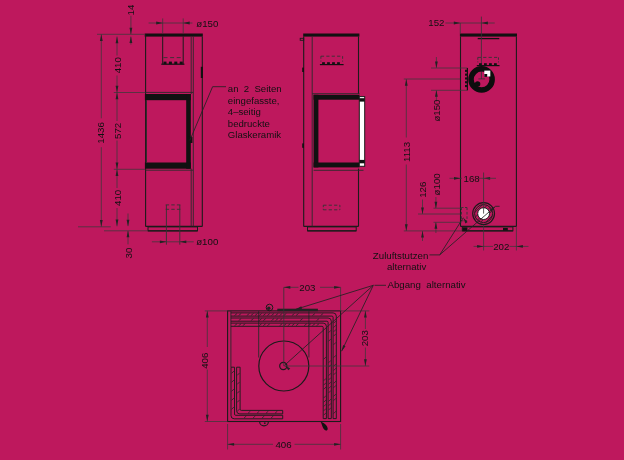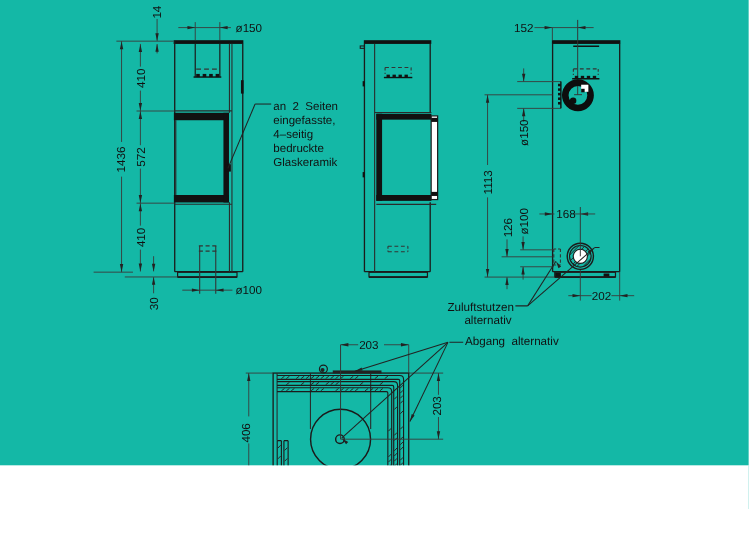--- a/index.html
+++ b/index.html
@@ -1,16 +1,16 @@
 <!DOCTYPE html>
 <html><head>
 <meta charset="utf-8">
 <style>
 html,body{margin:0;padding:0;background:#fff;}
-#c{position:relative;width:624px;height:388px;background:#14b8a6;overflow:hidden;}
+#c{position:relative;width:624px;height:460px;background:#be185d;overflow:hidden;}
 text{font-family:"Liberation Sans",sans-serif;}
 </style>
 </head>
 <body>
 <div id="c">
 <svg width="624" height="460" viewBox="0 0 624 460">
 <rect x="144.7" y="33.5" width="58.10000000000002" height="3.1" fill="#111"></rect>
 <line x1="145.6" y1="34.3" x2="145.6" y2="226.4" stroke="#1b1b1b" stroke-width="1.1"></line>
 <line x1="202.3" y1="36.4" x2="202.3" y2="226.4" stroke="#1b1b1b" stroke-width="1.1"></line>
 <line x1="145.6" y1="226.4" x2="202.3" y2="226.4" stroke="#1b1b1b" stroke-width="1.1"></line>

